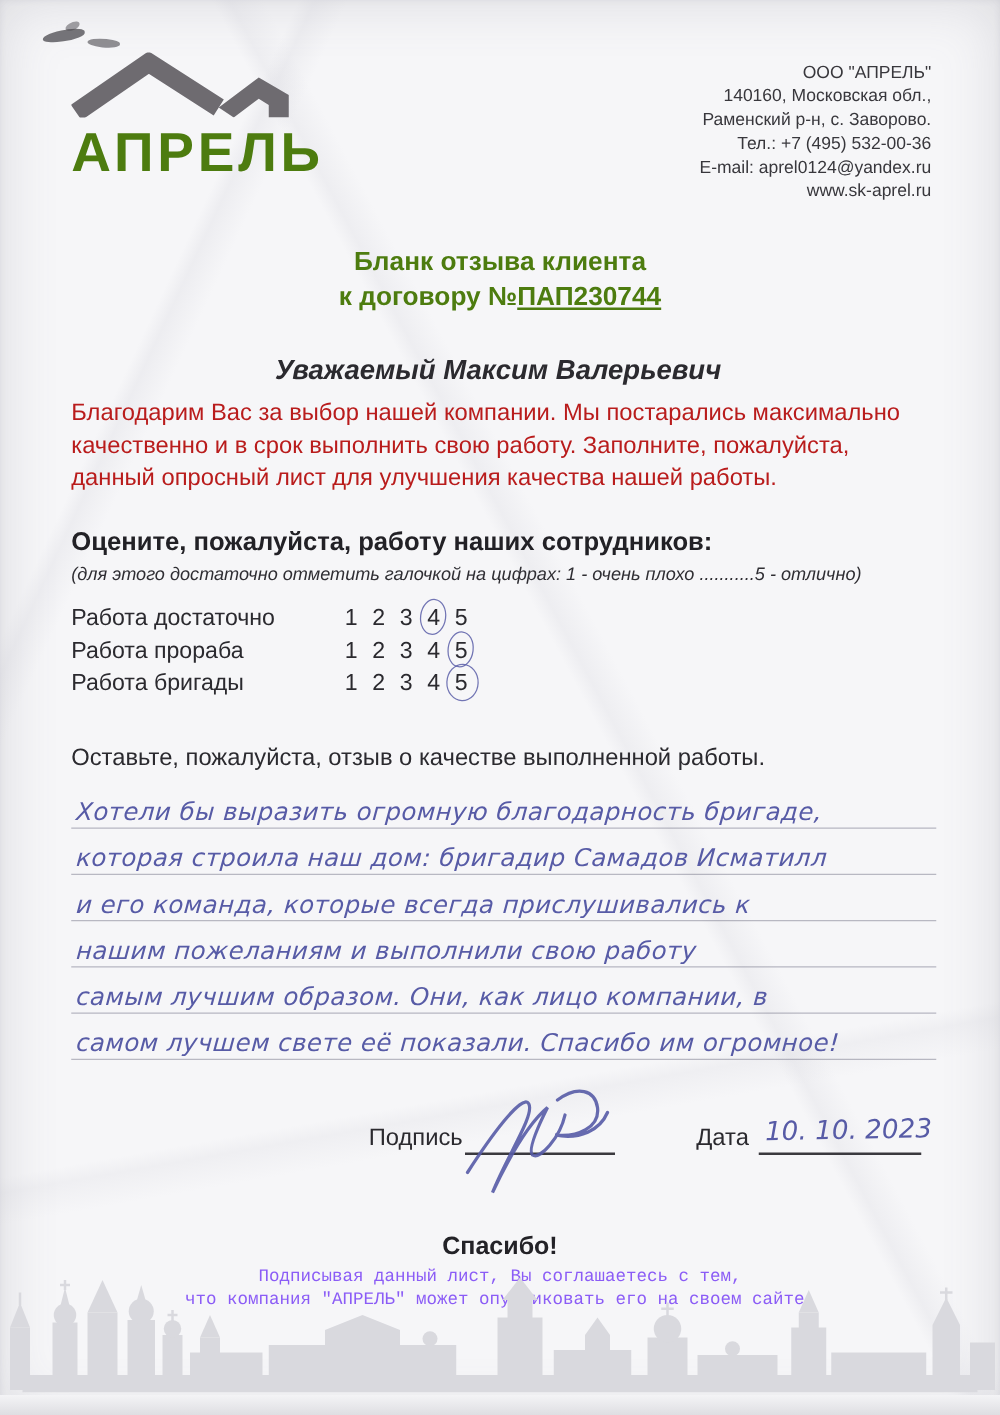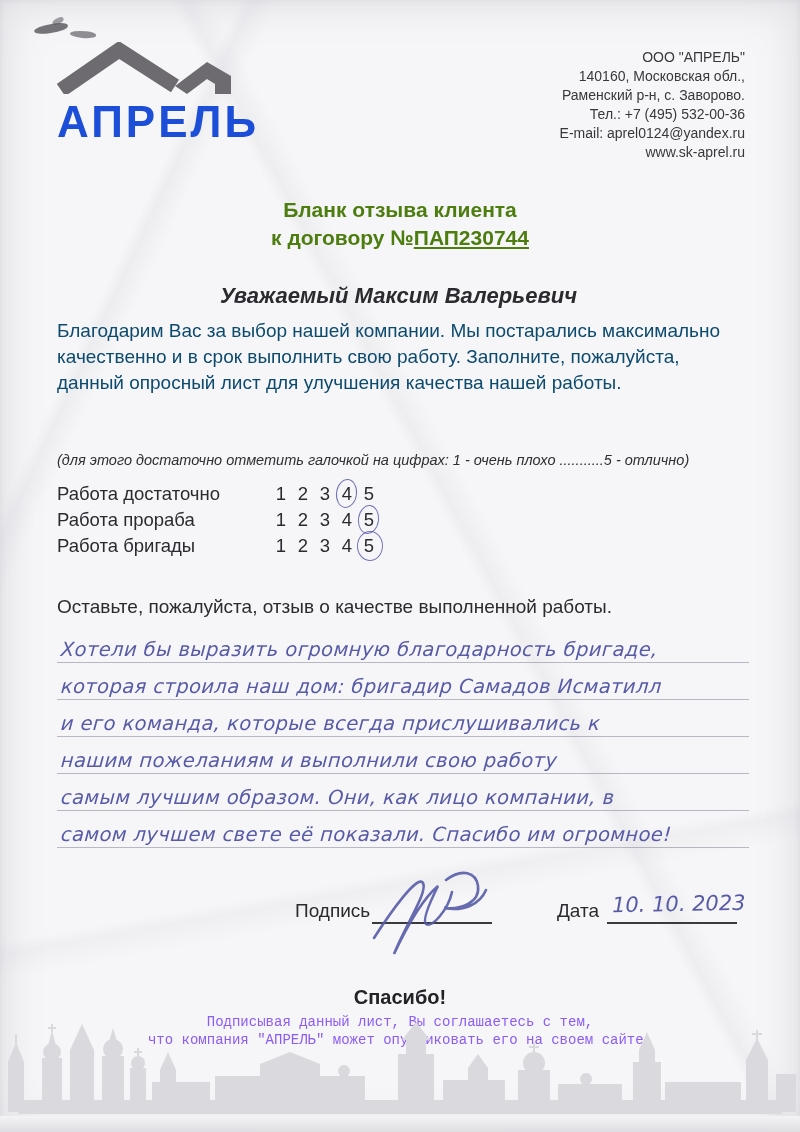--- a/index.html
+++ b/index.html
@@ -20,35 +20,35 @@
       linear-gradient(170deg, rgba(255,255,255,0) 74%, rgba(206,206,214,.18) 75%, rgba(255,255,255,0) 77%);
   }
   .smudge{position:absolute;background:#4a484e;border-radius:60% 40% 55% 45%;opacity:.75;}
   .smudge.s1{left:34px;top:24px;width:34px;height:9px;transform:rotate(-8deg);}
   .smudge.s2{left:70px;top:31px;width:26px;height:7px;transform:rotate(6deg);opacity:.6;}
   .smudge.s3{left:52px;top:18px;width:12px;height:6px;transform:rotate(-20deg);opacity:.5;}
 
   
   .logo{position:absolute;left:57px;top:42px;}
   .logo-text{
-    font-size:44px;font-weight:bold;letter-spacing:3px;color:#1d4ed8;
+    font-size:44px;font-weight:bold;letter-spacing:3px;color:#4d7c0f;
     margin-top:2px;line-height:1;
   }
   .contact{
     position:absolute;right:55px;top:48px;text-align:right;
     font-size:14px;line-height:19px;color:#38373c;
   }
   
   .title{position:absolute;left:0;right:0;top:196px;text-align:center;
     font-size:21px;font-weight:bold;line-height:28px;color:#4d7c0f;}
   .contract-number{text-decoration:underline;}
   .greeting{position:absolute;left:0;right:3px;top:283px;text-align:center;
     font-size:22px;font-weight:bold;font-style:italic;color:#2b2a2f;}
   .intro{position:absolute;left:57px;width:692px;top:318px;
-    font-size:19px;line-height:26px;color:#0c4a6e;}
+    font-size:19px;line-height:26px;color:#b91c1c;}
 
   
   .rate-heading{position:absolute;left:57px;top:422px;font-size:20.5px;font-weight:bold;color:#222126;}
   .rate-note{position:absolute;left:57px;top:452px;font-size:14.5px;font-style:italic;color:#2f2e33;}
   .rating-rows{position:absolute;left:57px;top:481px;}
   .rating-row{display:flex;align-items:center;height:26px;font-size:18.5px;color:#2b2a2f;}
   .rating-label{width:213px;}
   .rating-scale{display:flex;}
   .num{position:relative;width:22px;text-align:center;}
   .circled::after{
@@ -119,20 +119,21 @@
     <div>Бланк отзыва клиента</div>
     <div>
       <span>к договору №</span><span class="contract-number">ПАП230744</span>
     </div>
   </div>
 
   <div class="greeting">Уважаемый Максим Валерьевич</div>
 
   <div class="intro">Благодарим Вас за выбор нашей компании. Мы постарались максимально качественно и в срок выполнить свою работу. Заполните, пожалуйста, данный опросный лист для улучшения качества нашей работы.</div>
 
+  <div class="rate-heading">Оцените, пожалуйста, работу наших сотрудников:</div>
   <div class="rate-note">(для этого достаточно отметить галочкой на цифрах: 1 - очень плохо ...........5 - отлично)</div>
   <div class="rating-rows">
       <div class="rating-row">
         <span class="rating-label">Работа достаточно</span>
         <span class="rating-scale">
           <span class="num">1</span>
           <span class="num">2</span>
           <span class="num">3</span>
           <span class="num circled">4</span>
           <span class="num">5</span>

